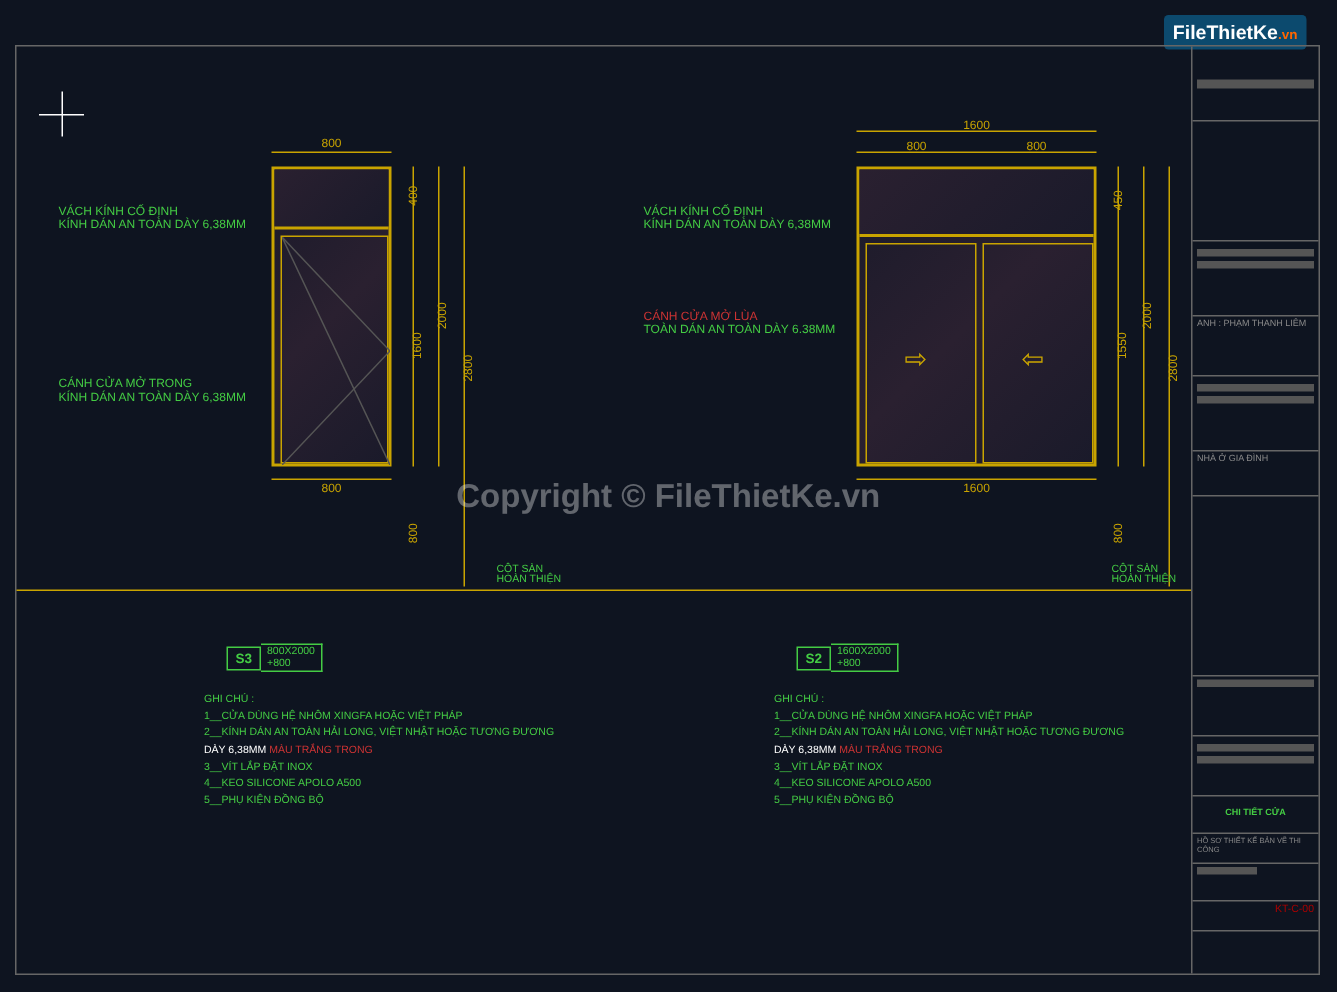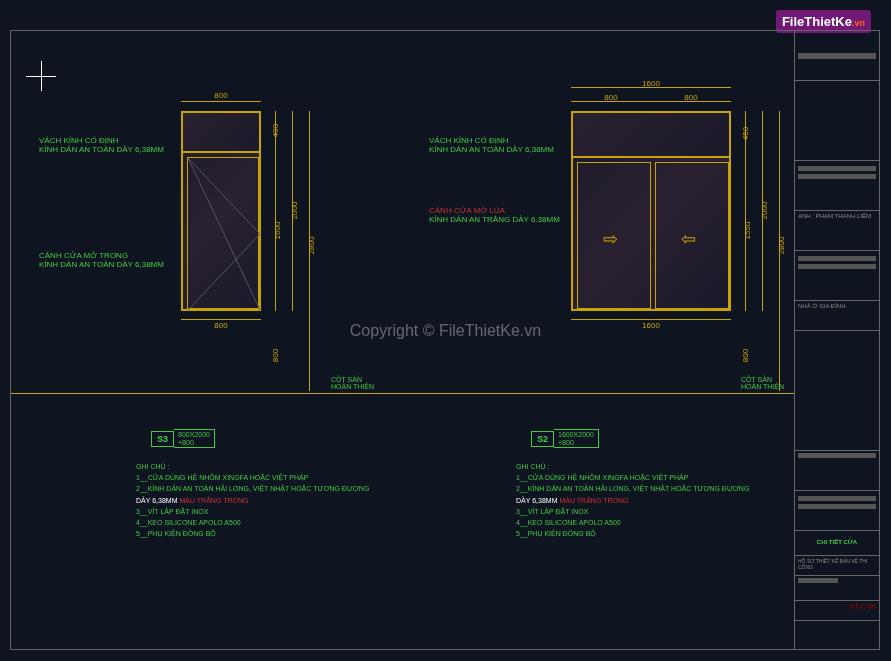--- a/index.html
+++ b/index.html
@@ -1,17 +1,17 @@
 <!DOCTYPE html>
 <html><head>
 <meta charset="utf-8">
 <style>
 *{margin:0;padding:0;box-sizing:border-box;font-family:Arial,sans-serif}
 body{background:#0e1420;width:891px;height:661px;position:relative;color:#fff;overflow:hidden}
-.wm-logo{position:absolute;top:10px;right:20px;background:#701a75;color:#fff;padding:4px 6px;font-size:13px;font-weight:bold;border-radius:3px}
+.wm-logo{position:absolute;top:10px;right:20px;background:#0c4a6e;color:#fff;padding:4px 6px;font-size:13px;font-weight:bold;border-radius:3px}
 .wm-logo .vn{color:#ff6600;font-size:9px}
 .frame{position:absolute;top:30px;left:10px;width:870px;height:620px;border:1px solid #666}
 .crosshair{position:absolute;top:30px;left:15px;width:30px;height:30px}
 .crosshair:before{content:'';position:absolute;top:15px;left:0;width:30px;height:1px;background:#fff}
 .crosshair:after{content:'';position:absolute;top:0;left:15px;width:1px;height:30px;background:#fff}
 .title-block{position:absolute;right:0;top:0;width:85px;height:618px;border-left:1px solid #666}
 .tb-row{border-bottom:1px solid #666;padding:2px 3px;font-size:6px;color:#888;min-height:20px}
 .tb-green{color:#4c4;font-size:6px;font-weight:bold}
 .tb-red{color:#a00;font-size:6px}
 .drawing-area{position:absolute;left:0;top:0;width:783px;height:618px}
@@ -24,21 +24,21 @@
 .label-g{position:absolute;font-size:8px;color:#4c4;white-space:nowrap}
 .label-r{position:absolute;font-size:8px;color:#c33;white-space:nowrap}
 .floor-line{position:absolute;height:1px;background:#c9a400;width:783px;left:0}
 .tag-box{position:absolute;display:flex;align-items:center}
 .tag-sym{border:1px solid #4c4;color:#4c4;font-size:9px;padding:2px 5px;font-weight:bold}
 .tag-txt{border:1px solid #4c4;border-left:0;color:#4c4;font-size:7px;padding:1px 4px;line-height:1.1}
 .notes{position:absolute;font-size:7px;color:#4c4;line-height:1.6}
 .notes .w{color:#fff}
 .notes .r{color:#c33}
 .arrow{position:absolute;color:#c9a400;font-size:18px}
-.watermark{position:absolute;top:50%;left:50%;transform:translate(-50%,-50%);font-size:16px;color:rgba(255,255,255,0.35);font-weight:normal;pointer-events:none;z-index:100}
+.watermark{position:absolute;top:50%;left:50%;transform:translate(-50%,-50%);font-size:22px;color:rgba(255,255,255,0.35);font-weight:bold;pointer-events:none;z-index:100}
 </style>
 </head>
 <body>
 
 <div class="wm-logo">
   <span>FileThietKe</span><span class="vn">.vn</span>
 </div>
 
 <div class="frame">
   <div class="crosshair"></div>
@@ -105,21 +105,21 @@
       <div class="dim-line" style="left:174px;top:0;width:1px;height:200px"></div>
       <div class="dim-line" style="left:191px;top:0;width:1px;height:200px"></div>
       <div class="dim-line" style="left:208px;top:0;width:1px;height:280px"></div>
     </div>
     <div class="label-g" style="left:418px;top:105px">
       <div>VÁCH KÍNH CỐ ĐỊNH</div>
         <div>KÍNH DÁN AN TOÀN DÀY 6,38MM</div>
     </div>
     <div style="position:absolute;left:418px;top:175px">
       <div class="label-r" style="position:static">CÁNH CỬA MỞ LÙA</div>
-      <div class="label-g" style="position:static">KÍNH DÁN AN TRẮNG DÀY 6.38MM</div>
+      <div class="label-g" style="position:static">TOÀN DÁN AN TOÀN DÀY 6.38MM</div>
     </div>
     <div class="label-g" style="left:730px;top:345px;font-size:7px">
       <div>CỘT SÀN</div>
         <div>HOÀN THIỆN</div>
     </div>
 
     <div class="floor-line" style="top:362px"></div>
 
     <div class="tag-box" style="left:140px;top:398px">
       <div class="tag-sym">S3</div>

